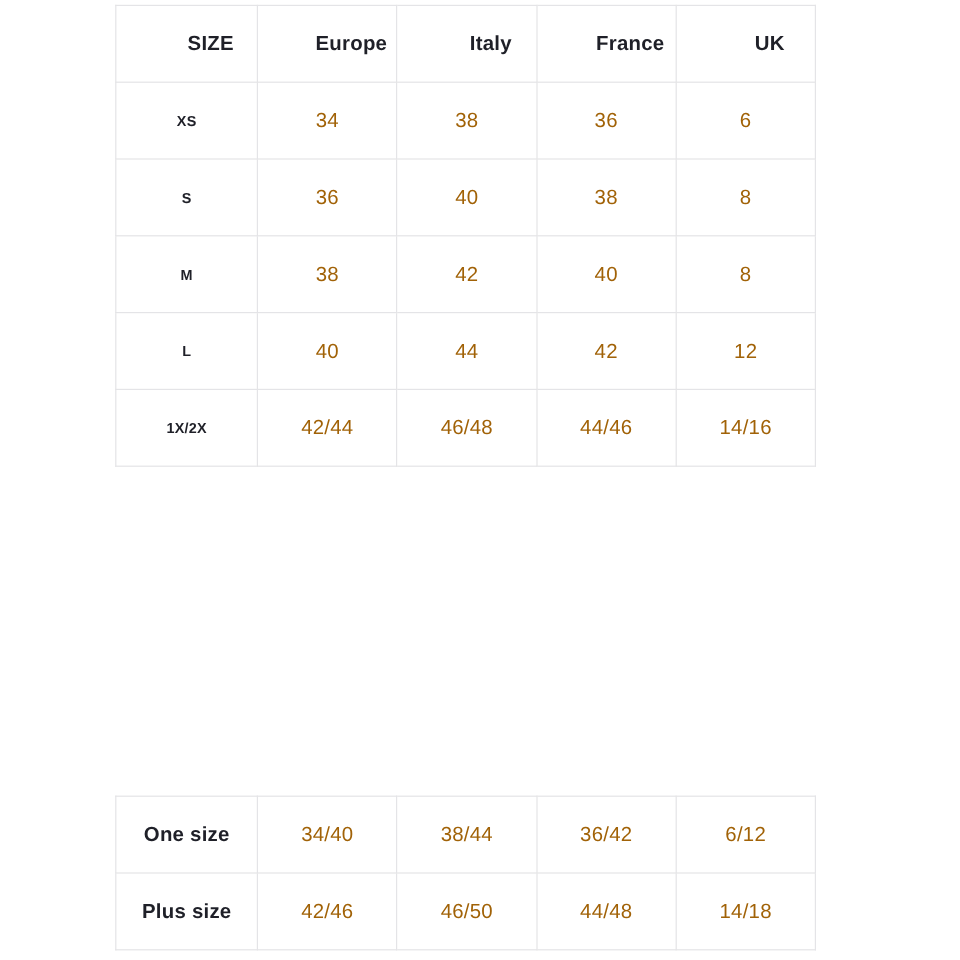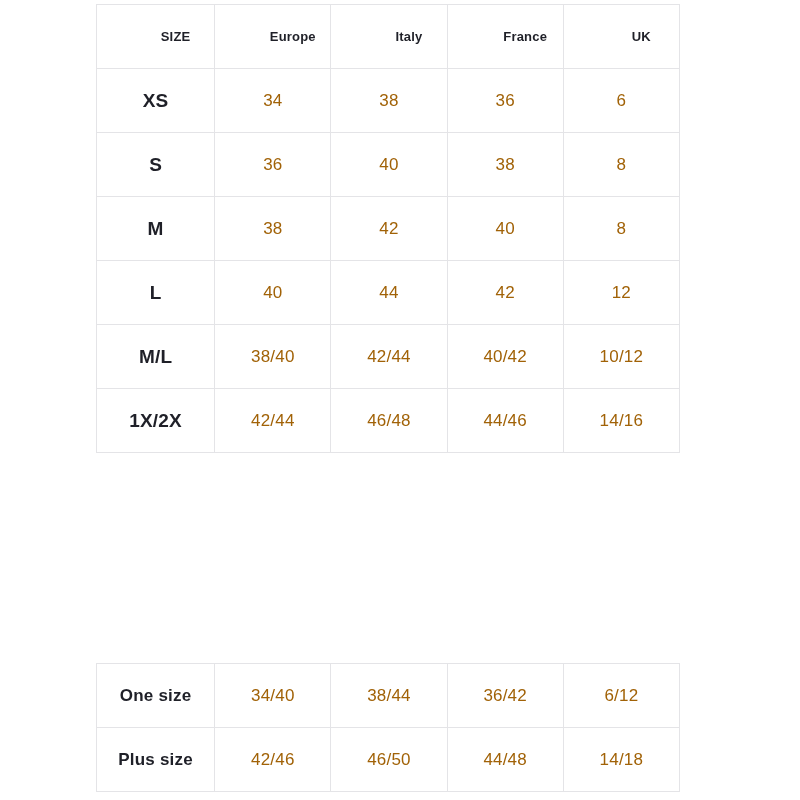--- a/index.html
+++ b/index.html
@@ -41,29 +41,29 @@
     vertical-align: middle;
     font-weight: 400;
     font-size: 17px;
     color: #a16207;
     padding: 0;
     height: 63px;
     letter-spacing: 0.2px;
   }
   thead th {
     font-weight: 700;
-    font-size: 13px;
+    font-size: 17px;
     color: #1f2028;
     height: 63px;
     padding-left: 40px;
   }
   td.rowhead {
     font-weight: 700;
     color: #1f2028;
-    font-size: 19px;
+    font-size: 12px;
   }
   .sec td { height: 63px; }
   .sec td.rowhead { font-size: 17px; }
 </style>
 </head>
 <body>
 
 <div class="page">
 
   <div class="table-wrap" id="main-table-wrap">
@@ -107,27 +107,20 @@
           <td>8</td>
         </tr>
         <tr>
           <td class="rowhead">L</td>
           <td>40</td>
           <td>44</td>
           <td>42</td>
           <td>12</td>
         </tr>
         <tr>
-          <td class="rowhead">M/L</td>
-          <td>38/40</td>
-          <td>42/44</td>
-          <td>40/42</td>
-          <td>10/12</td>
-        </tr>
-        <tr>
           <td class="rowhead">1X/2X</td>
           <td>42/44</td>
           <td>46/48</td>
           <td>44/46</td>
           <td>14/16</td>
         </tr>
       </tbody>
     </table>
   </div>
 

